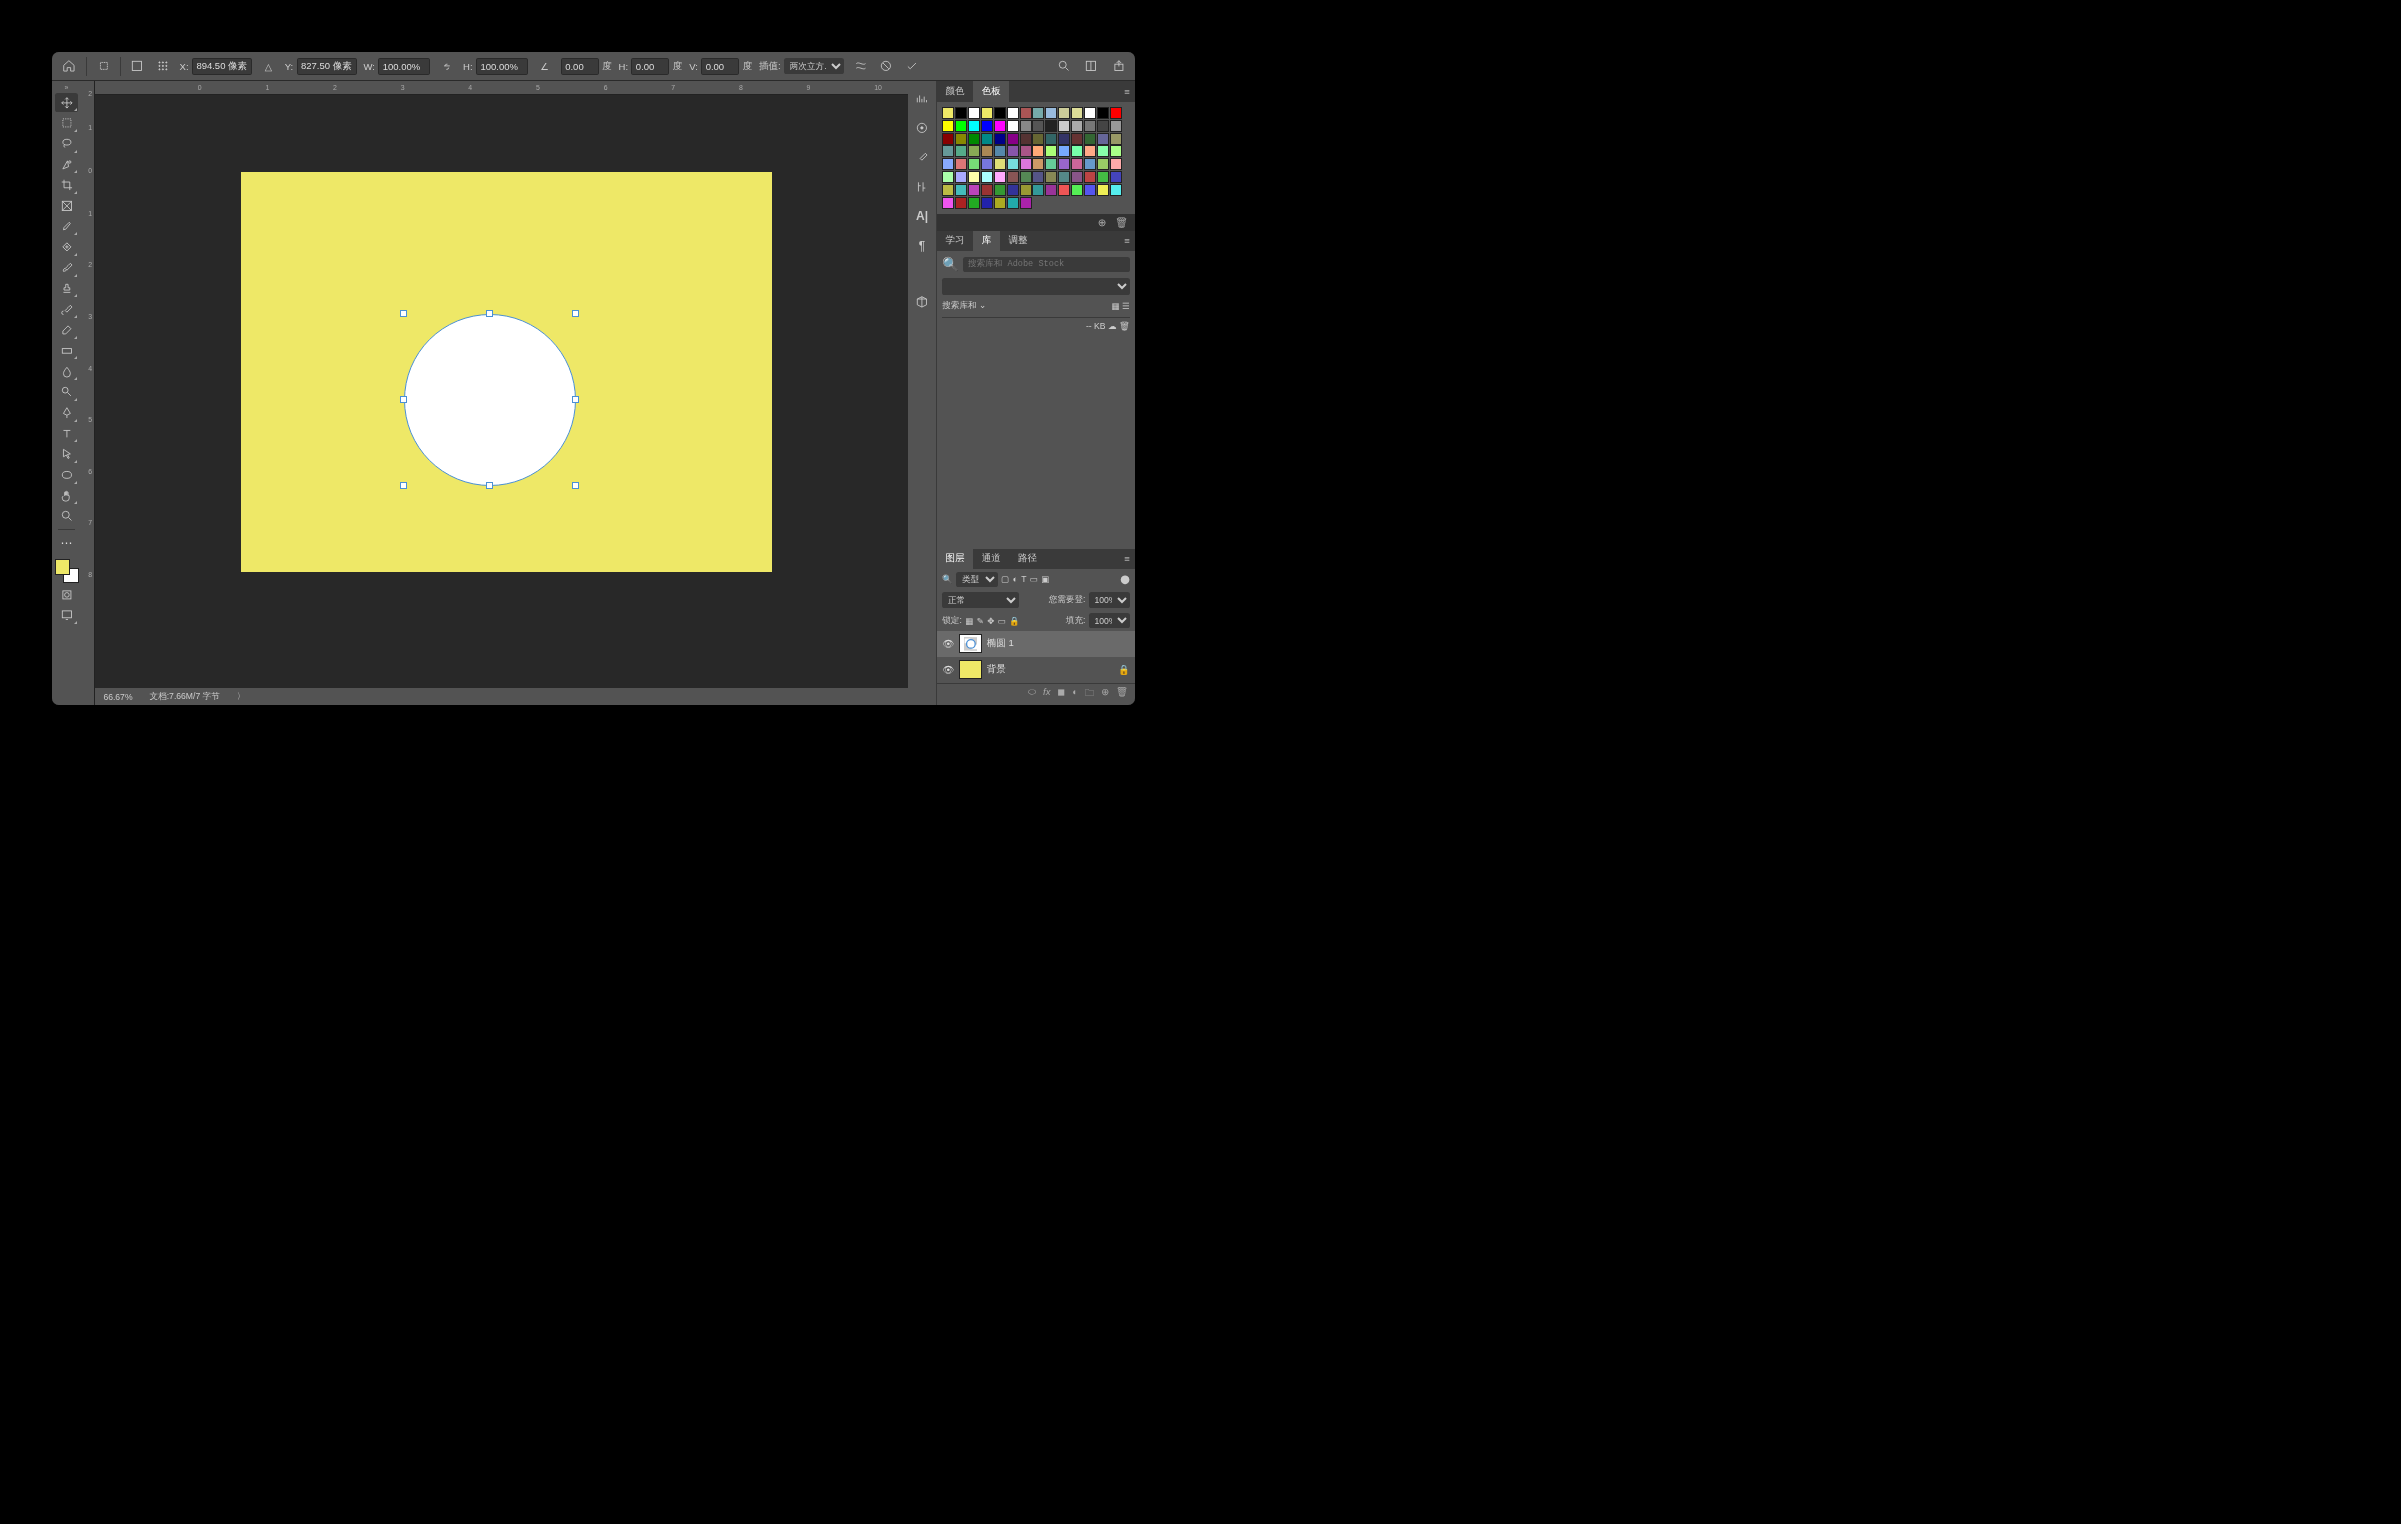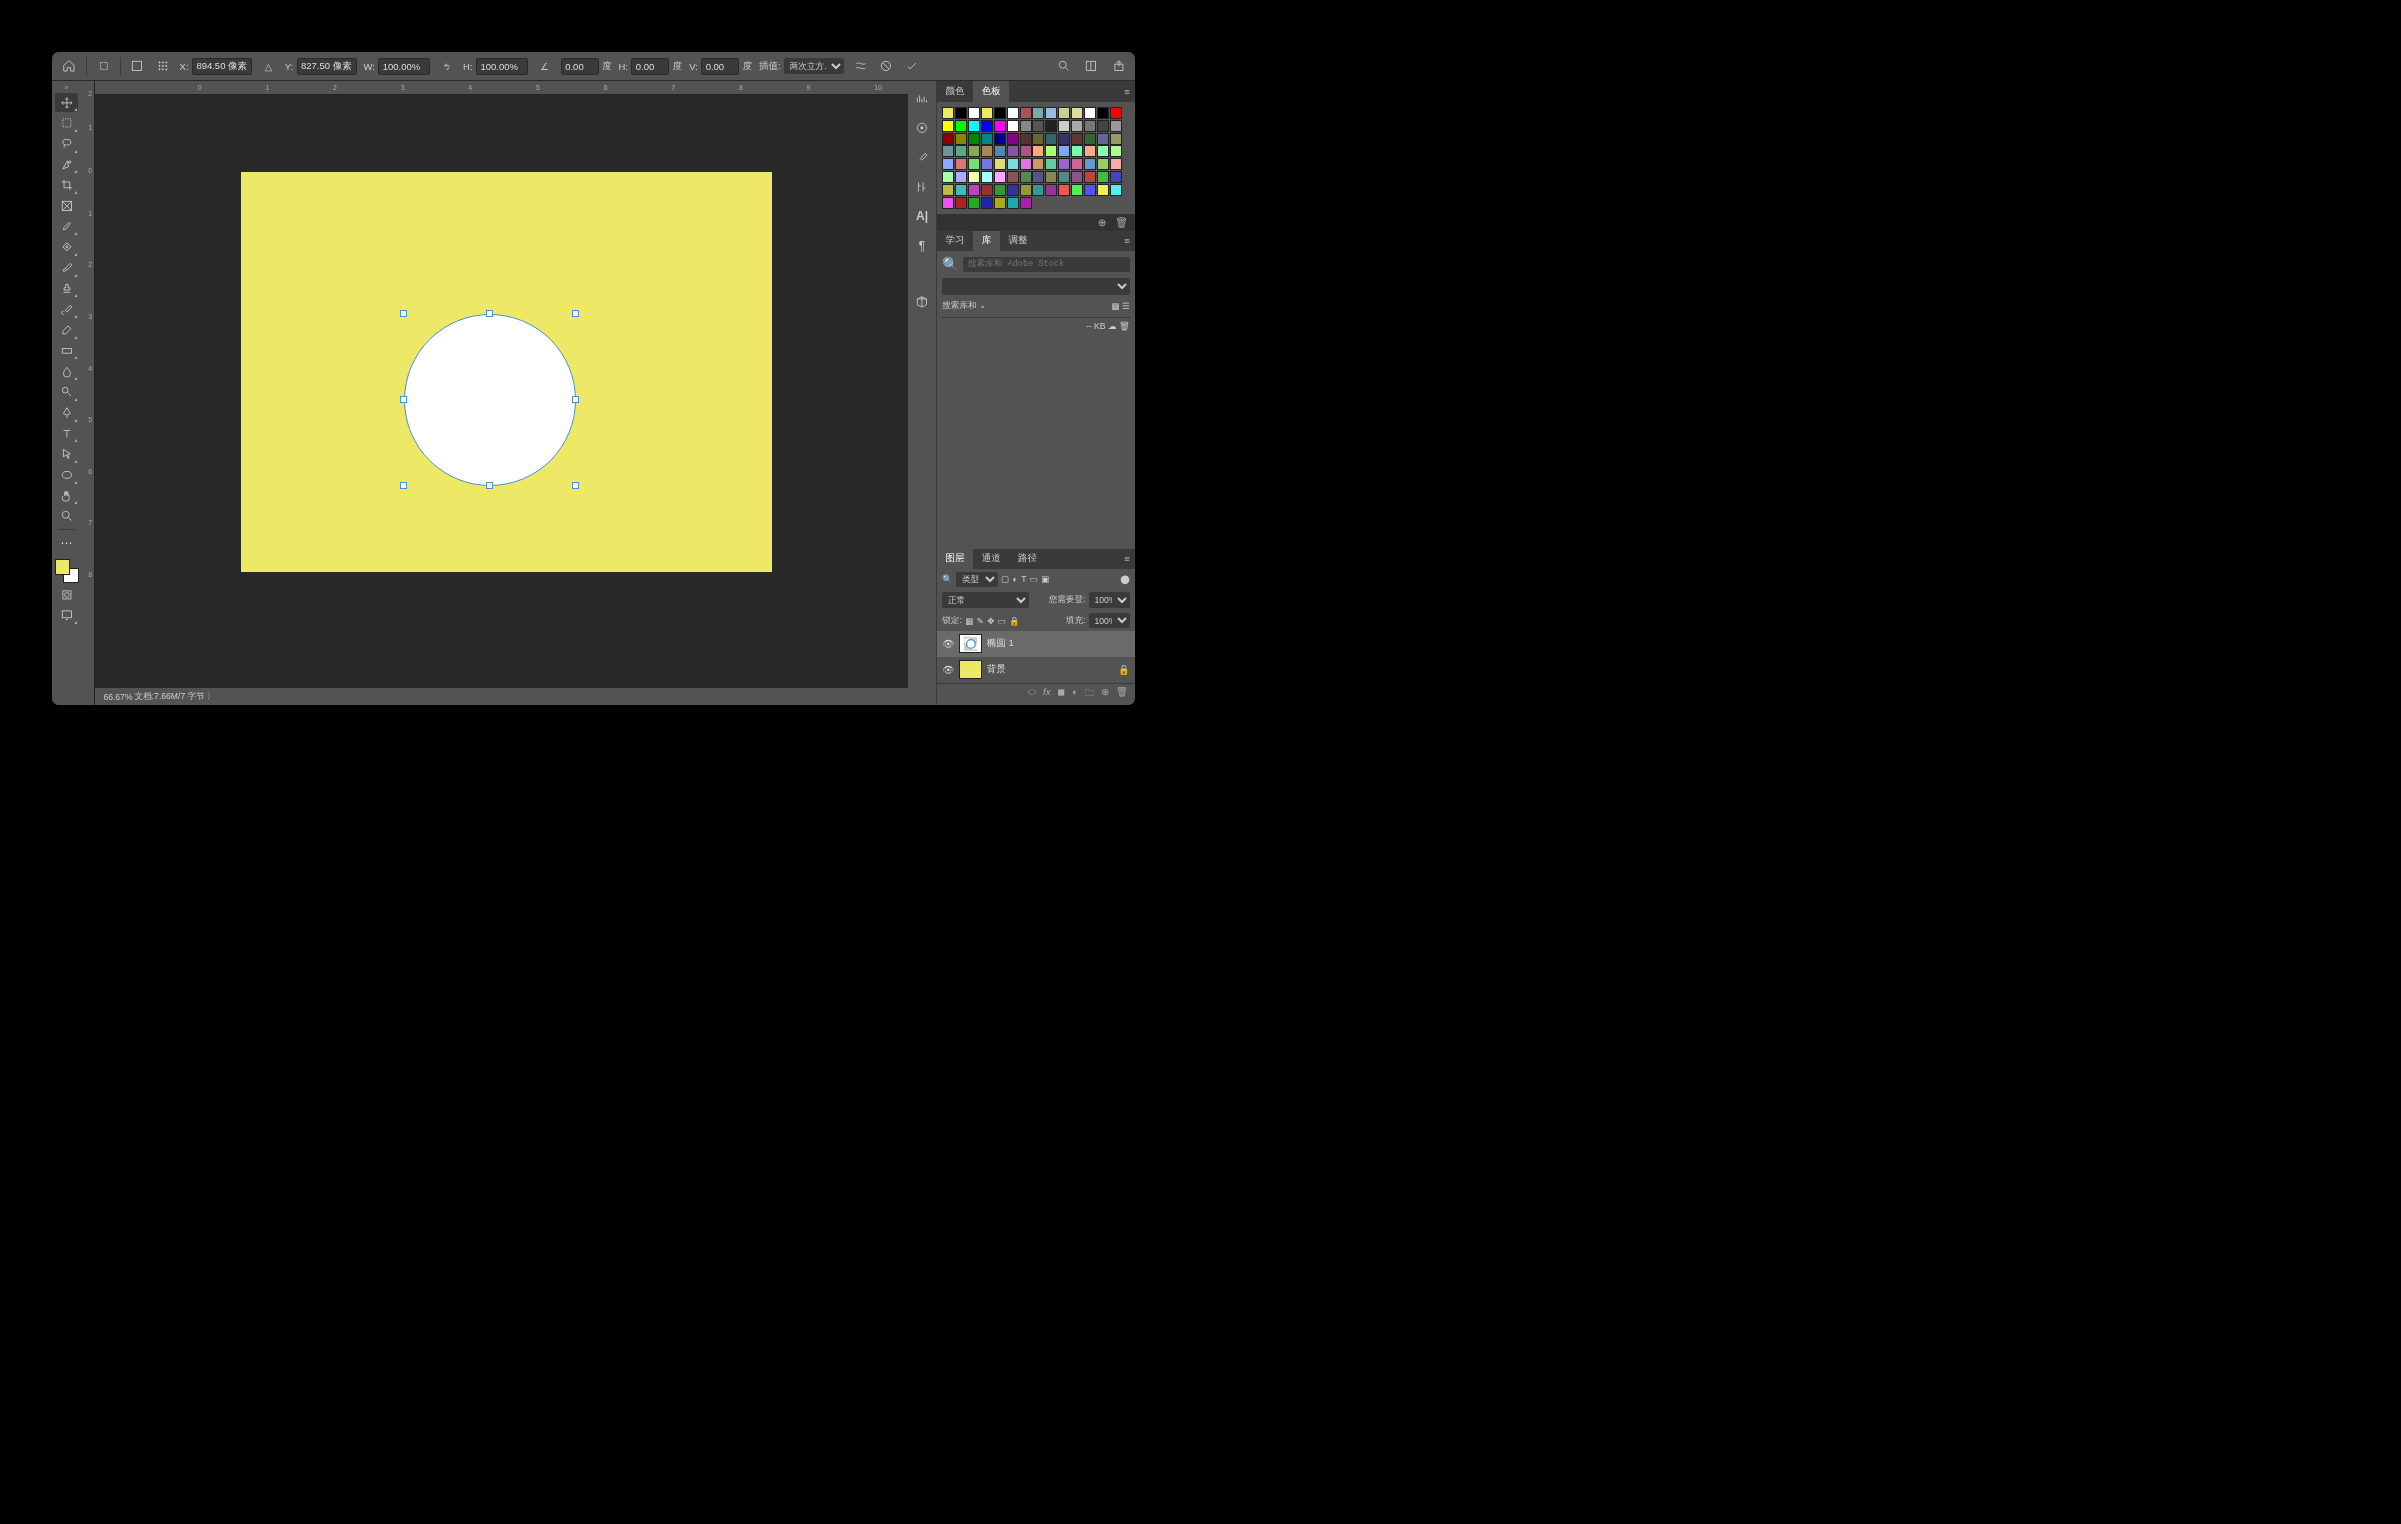--- a/index.html
+++ b/index.html
@@ -37,21 +37,21 @@
   .hruler { height:13.8px; background:#535353; border-bottom:0.9px solid #222; color:#aaa; font-size:6.9px; display:flex; align-items:center; position:relative;}
   .hruler .ticks{position:absolute;left:0;right:0;display:flex;justify-content:space-between;padding:0 26px 0 103px;}
   .cvarea { flex:1; background:#282828; position:relative; overflow:hidden;}
   .artboard { position:absolute; left:146px; top:77px; width:531px; height:400px; background:#eee867; }
   .circle { position:absolute; width:172px; height:172px; border-radius:50%; background:#fff; border:1.3px solid #4a90d6; left:163px; top:142px;}
   .handles { position:absolute; left:163px; top:142px; width:172px; height:172px; }
   .hd { position:absolute; width:6.9px; height:6.9px; background:#fff; border:0.9px solid #4a90d6;}
   .hd.tl{top:-3.4px;left:-3.4px;} .hd.tm{top:-3.4px;left:calc(50% - 3.4px);} .hd.tr{top:-3.4px;right:-3.4px;}
   .hd.ml{top:calc(50% - 3.4px);left:-3.4px;} .hd.mr{top:calc(50% - 3.4px);right:-3.4px;}
   .hd.bl{bottom:-3.4px;left:-3.4px;} .hd.bm{bottom:-3.4px;left:calc(50% - 3.4px);} .hd.br{bottom:-3.4px;right:-3.4px;}
-  .statusbar { height:17px; background:#535353; display:flex; align-items:center; color:#ccc; font-size:8.6px; padding:0 8.6px; gap:2px;}
+  .statusbar { height:17px; background:#535353; display:flex; align-items:center; color:#ccc; font-size:8.6px; padding:0 8.6px; gap:17px;}
   .ricons { width:29px; background:#535353; display:flex; flex-direction:column; align-items:center; gap:10.3px; padding-top:8.6px; border-right:0.9px solid #3a3a3a;}
   .ricon { color:#ccc; font-size:12px; width:19px;height:19px;display:flex;align-items:center;justify-content:center;}
   .rcontent { flex:1; display:flex; flex-direction:column; }
   .phead { height:20.6px; display:flex; align-items:center; font-size:9.5px; color:#ccc; background:#3a3a3a; }
   .phead .ptab { padding:0 8.6px; height:100%; display:flex; align-items:center; }
   .phead .ptab.active { background:#535353; color:#fff;}
   .phead .menu{margin-left:auto;padding:0 5.2px;color:#aaa;}
   .swatches { padding:5.2px; display:flex; flex-wrap:wrap; gap:0.9px; background:#535353; }
   .sw { width:12px; height:12px; border:0.9px solid #222; }
   .swfoot{display:flex;justify-content:flex-end;gap:8.6px;padding:1.7px 6.9px;color:#aaa;font-size:10.3px;}
@@ -583,21 +583,21 @@
             <span style="color:#888">🔍</span>
               <select class="lsel"><option>类型</option></select>
             <span>▢</span>
               <span>◐</span>
               <span>T</span>
               <span>▭</span>
               <span>▣</span>
             <span style="margin-left:auto">⬤</span>
           </div>
           <div class="lrow opac">
-            <select class="lsel" style="width:87px"><option>正常</option></select>
+            <select class="lsel" style="width:77px"><option>正常</option></select>
             <span class="lab">您需要登:</span>
             <select class="lsel" style="width:41px"><option>100%</option></select>
           </div>
           <div class="lrow">
             <span>锁定:</span>
             <span>▦</span>
               <span>✎</span>
               <span>✥</span>
               <span>▭</span>
               <span>🔒</span>

